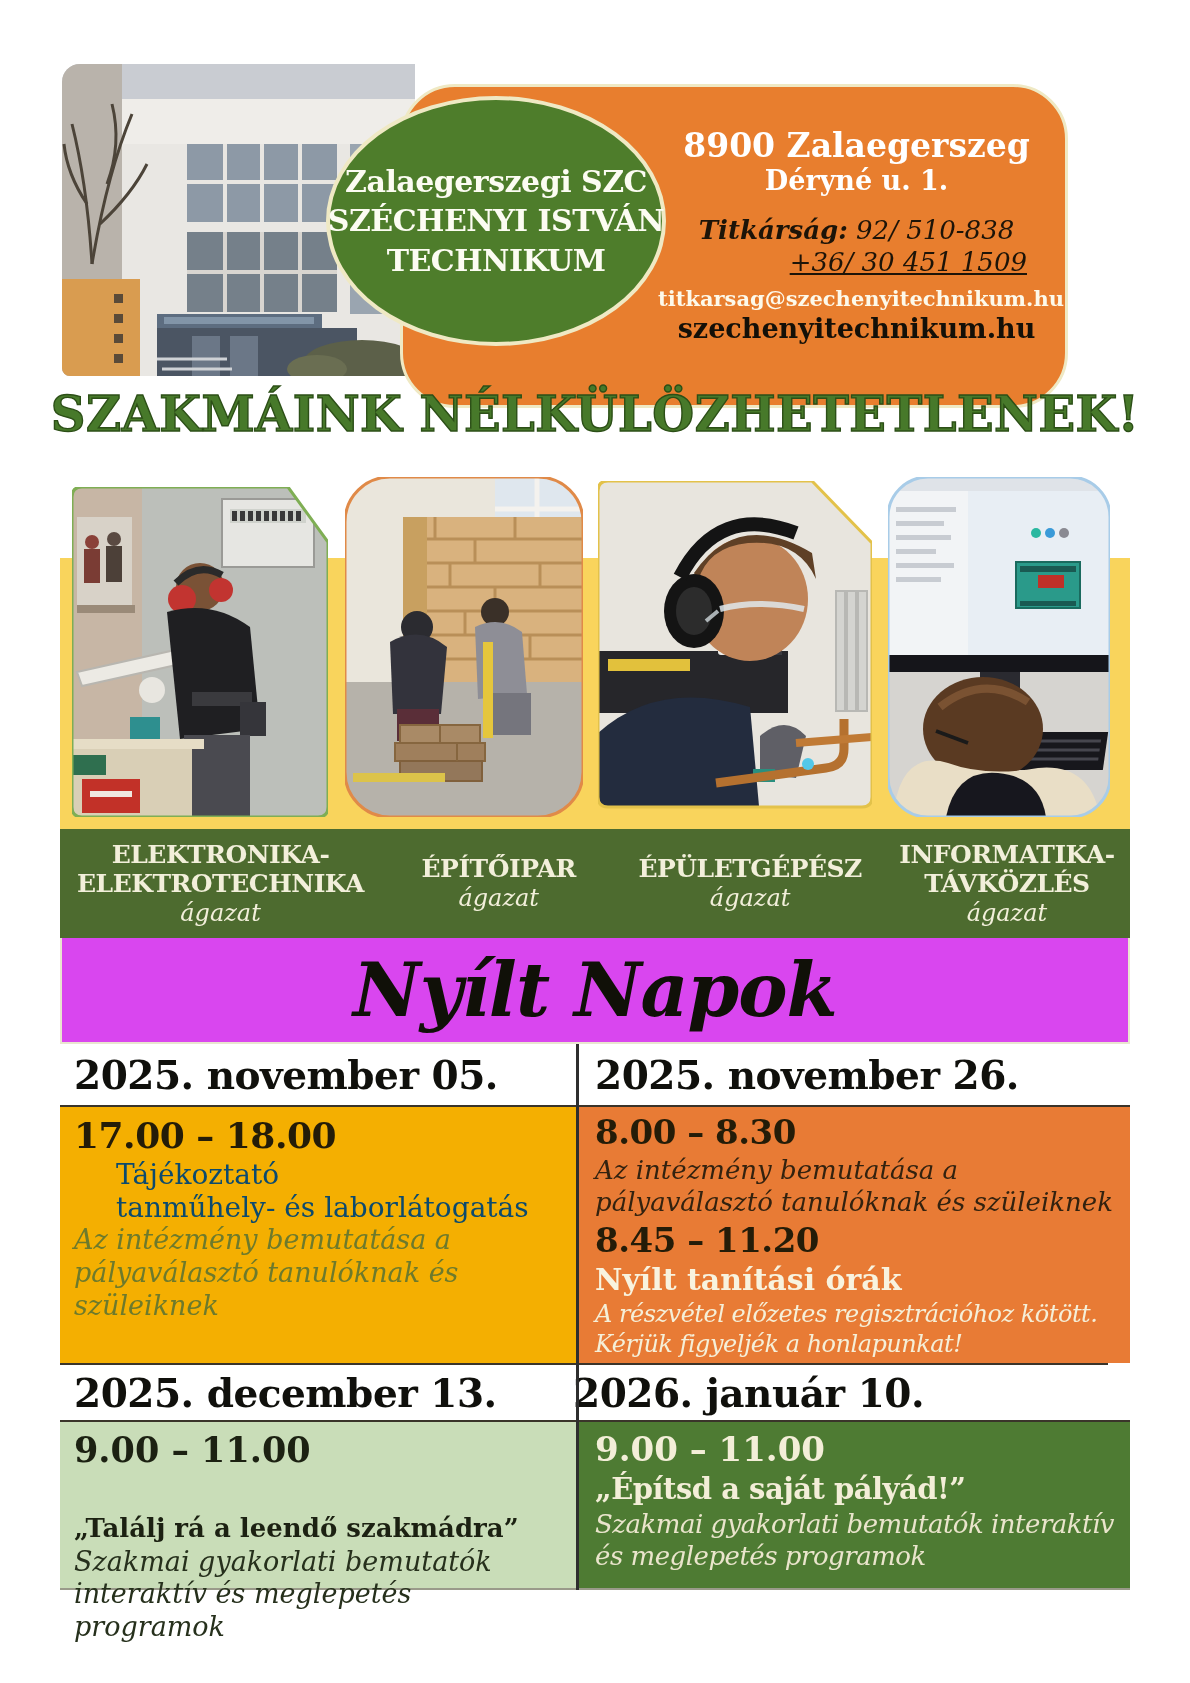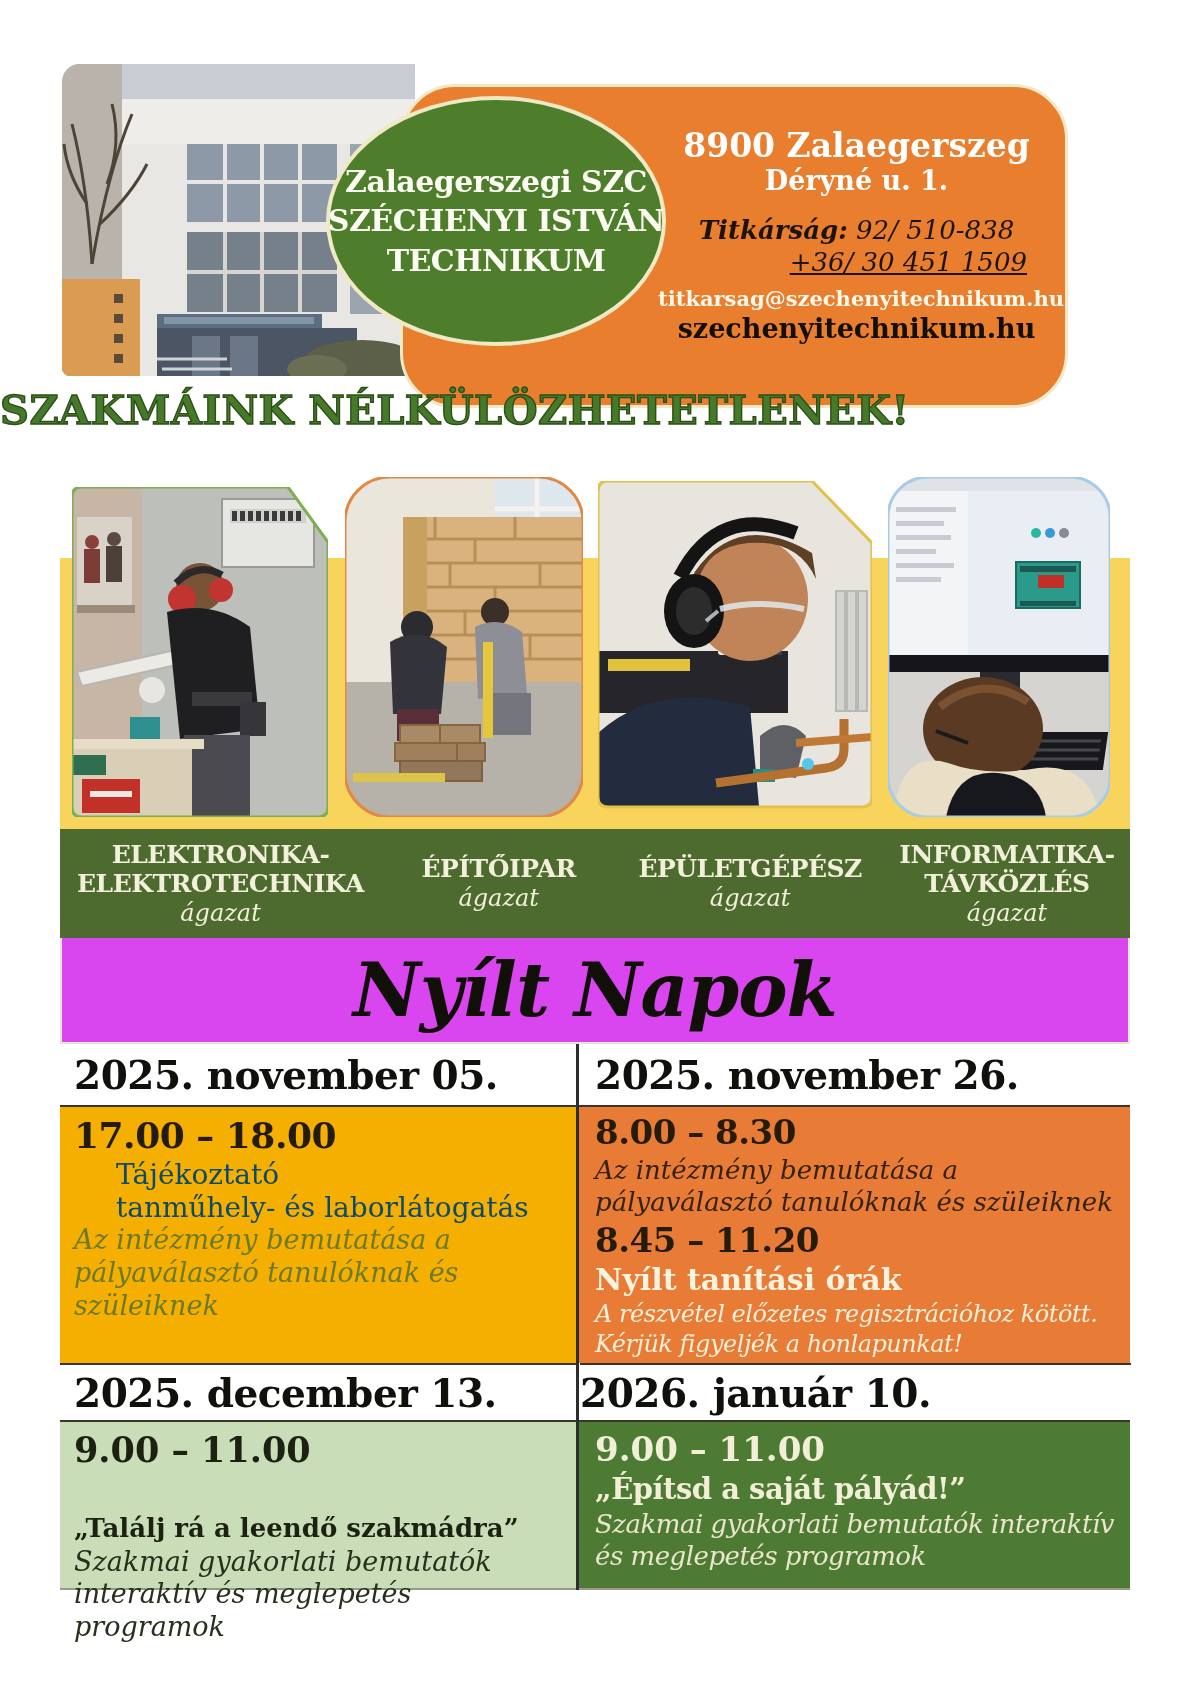--- a/index.html
+++ b/index.html
@@ -19,22 +19,22 @@
   .contact{position:absolute;left:255px;right:10px;top:40px;z-index:3;text-align:center;}
   .c-city{color:#ffffff;font-weight:bold;font-size:33px;line-height:1.15;}
   .c-street{color:#ffffff;font-weight:bold;font-size:27px;line-height:1.2;}
   .c-phones{margin-top:18px;color:#1d1408;font-size:26px;line-height:1.2;font-style:italic;}
   .c-phone1 b{font-weight:bold;}
   .c-phone2{text-align:right;padding-right:28px;text-decoration:underline;}
   .c-email{margin-top:8px;color:#fdf9ea;font-weight:bold;font-size:21px;line-height:1.25;}
   .c-web{color:#141008;font-weight:bold;font-size:27px;line-height:1.25;}
 
   
-  .tagline{position:absolute;left:0;top:386px;width:1190px;
-        font-size:40px;font-weight:bold;color:#47792a;letter-spacing:0.5px;
+  .tagline{position:absolute;left:0;top:386px;width:1190px;text-align:center;
+        font-size:48px;font-weight:bold;color:#47792a;letter-spacing:0.5px;
         -webkit-text-stroke:1.4px #2c4f17;z-index:2;}
 
   
   .yellow-strip{position:absolute;left:60px;top:558px;width:1070px;height:272px;background:#f9d45c;}
   .photo{position:absolute;z-index:2;}
 
   
   .dept-band{position:absolute;left:60px;top:829px;width:1070px;height:109px;background:#4d6b2f;
         display:flex;align-items:stretch;z-index:3;}
   .dept{display:flex;flex-direction:column;justify-content:center;align-items:center;color:#f2efda;}
@@ -49,21 +49,21 @@
   .main-title{font-size:74px;font-weight:bold;font-style:italic;color:#101008;letter-spacing:-1px;}
 
   
   .divider{position:absolute;left:576px;top:1044px;width:3px;height:546px;background:#2e2e2e;z-index:4;}
   .cell{position:absolute;box-sizing:border-box;}
   .date-cell{background:#ffffff;font-weight:bold;font-size:39px;color:#10100c;
         display:flex;align-items:center;letter-spacing:-0.5px;}
   .dL1{left:60px;top:1044px;width:516px;height:61px;padding-left:14px;}
   .dR1{left:579px;top:1044px;width:551px;height:61px;padding-left:16px;}
   .dL2{left:60px;top:1363px;width:516px;height:57px;padding-left:14px;border-top:2px solid #3a342a;}
-  .dR2{left:580px;top:1363px;width:551px;height:57px;border-top:2px solid #3a342a;}
+  .dR2{left:557px;top:1363px;width:551px;height:57px;padding-left:16px;border-top:2px solid #3a342a;}
   .bL1{left:60px;top:1105px;width:516px;height:258px;background:#f4af01;border-top:2px solid #3a342a;
         padding:6px 8px 0 14px;}
   .bR1{left:579px;top:1105px;width:551px;height:258px;background:#e87b35;border-top:2px solid #3a342a;
         padding:4px 4px 0 16px;}
   .bL2{left:60px;top:1420px;width:516px;height:170px;background:#c9ddb8;border-top:2px solid #3a342a;
         border-bottom:2px solid #9a9a8a;padding:6px 8px 0 14px;}
   .bR2{left:579px;top:1420px;width:551px;height:170px;background:#4e7b33;border-top:2px solid #3a342a;
         border-bottom:2px solid #9a9a8a;padding:6px 4px 0 16px;}
   .time{font-weight:bold;font-size:36px;color:#241c08;line-height:1.25;letter-spacing:-0.5px;}
   .time-sm{font-size:34px;}

